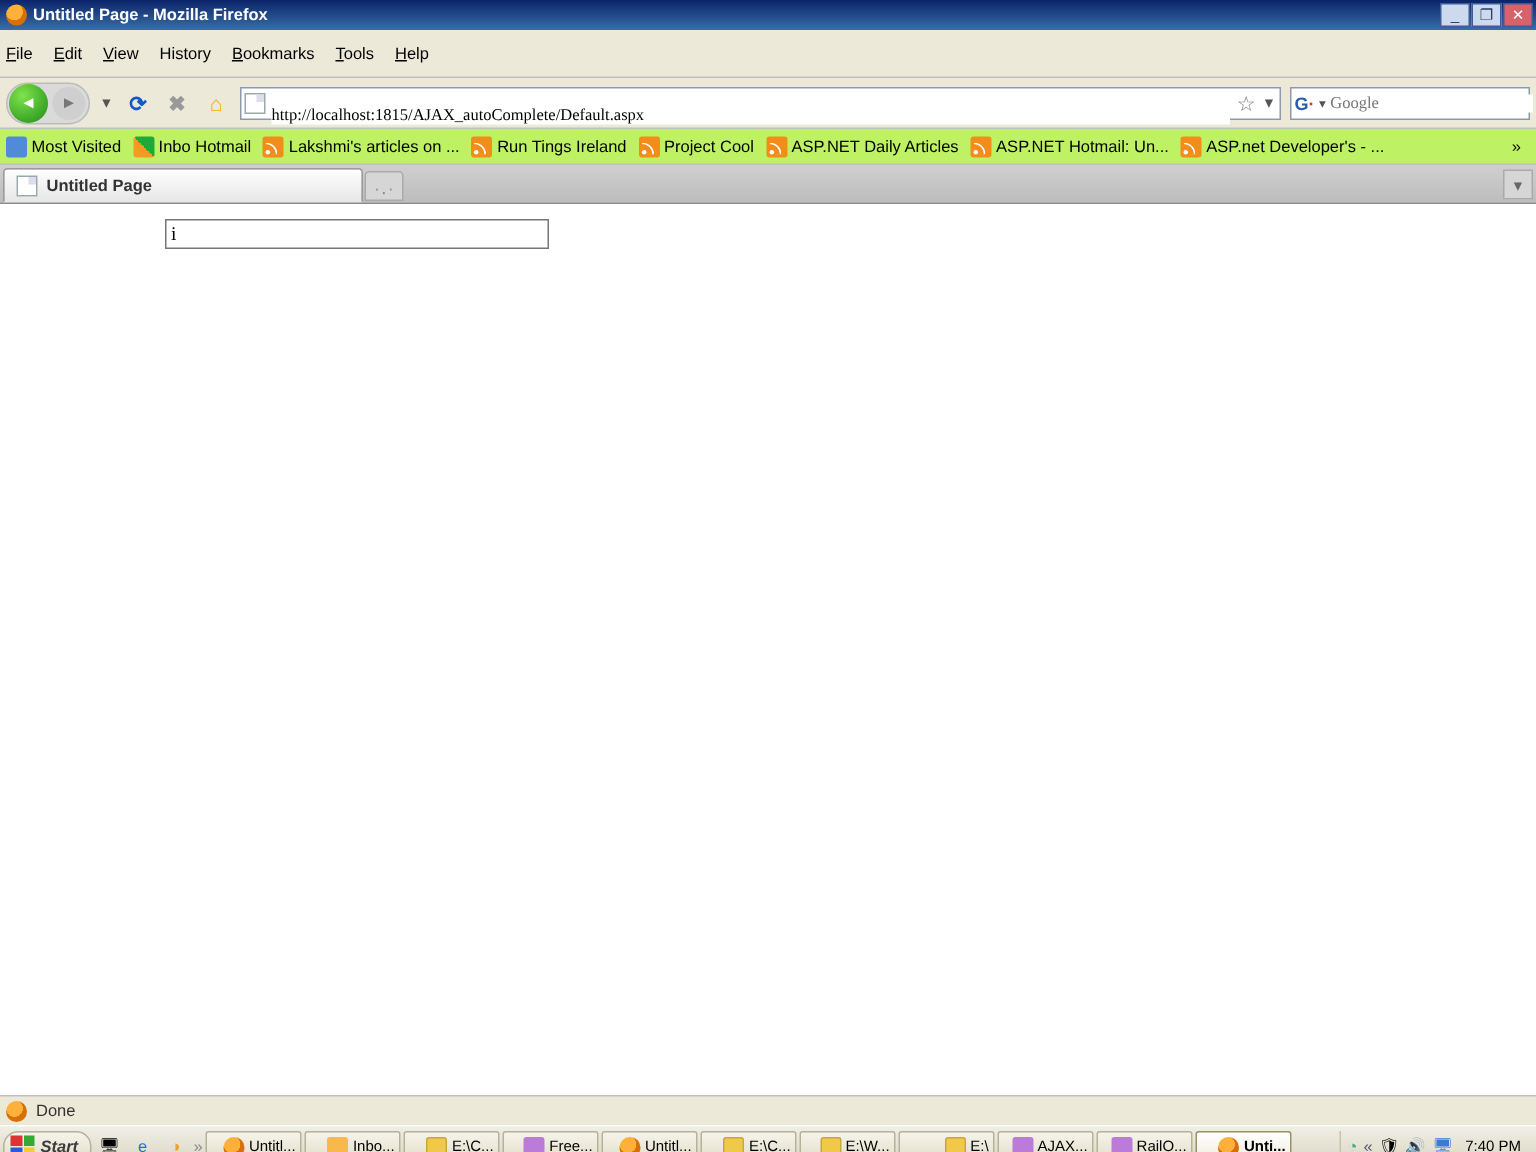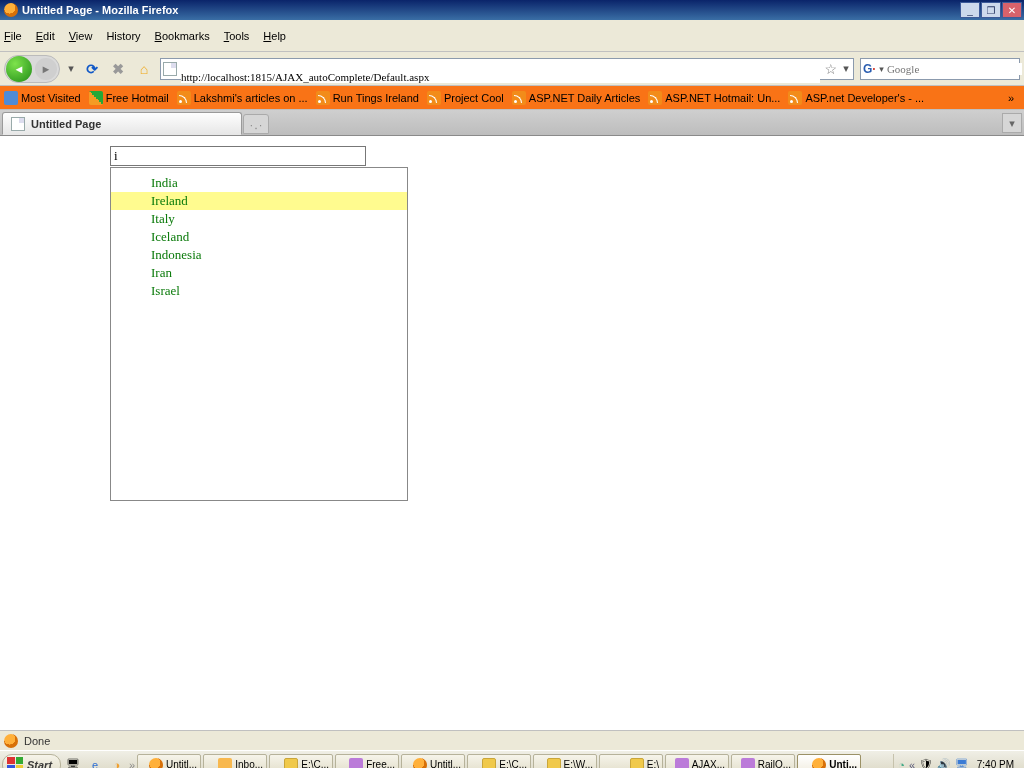--- a/index.html
+++ b/index.html
@@ -29,21 +29,21 @@
 .urlbox input { flex:1; border:none; outline:none; font: 11px Tahoma; margin-top: 16px; }
 .pageicon { width:14px; height:14px; border:1px solid #9aa; background:#fff; position:relative; }
 .pageicon::after{content:"";position:absolute;right:0;top:0;width:5px;height:5px;background:#dde;}
 .star { color:#7a7a7a; font-size:14px; }
 .searchbox { width:160px; height:22px; background:#fff; border:1px solid #8b9aad; display:flex; align-items:center; padding:0 2px; gap:3px; }
 .google-g { font-weight:bold; font-size:12px; display:inline-block; width:14px; text-align:center; }
 .google-g b:nth-child(1){color:#2a5db0}.google-g b:nth-child(2){color:#d23a2e}
 .search-dd{color:#555;font-size:9px}
 .searchbox input{flex:1;border:none;outline:none;font:11px Tahoma;color:#888}
 
-.bookmarkbar { height: 24px; background:#f97316; border-bottom:1px solid #c0c0c0; display:flex; align-items:center; padding:0 4px; gap:8px; overflow:hidden; }
+.bookmarkbar { height: 24px; background:#bef264; border-bottom:1px solid #c0c0c0; display:flex; align-items:center; padding:0 4px; gap:8px; overflow:hidden; }
 .bm { display:flex; align-items:center; gap:3px; white-space:nowrap; color:#000; }
 .bm .rss { width:14px; height:14px; background:#f28c1a; border-radius:2px; position:relative; }
 .bm .rss::after{content:"";position:absolute;left:2px;bottom:2px;width:3px;height:3px;border-radius:50%;background:#fff}
 .bm .rss::before{content:"";position:absolute;left:2px;bottom:2px;width:7px;height:7px;border:1.5px solid #fff;border-left:none;border-bottom:none;border-radius:0 8px 0 0}
 .bm .mv { width:14px;height:14px;background:#4f8bd6;border-radius:2px }
 .bm .hm { width:14px;height:14px;background:linear-gradient(45deg,#f59b23 50%,#23a838 50%);border-radius:2px }
 .bookmarkbar .more{margin-left:auto;padding:0 6px;color:#000}
 
 .tabbar { height:26px; background:linear-gradient(#cfcfcf,#bdbdbd); border-bottom:1px solid #8a8a8a; display:flex; align-items:flex-end; padding:0 2px; }
 .tab { height:23px; min-width:240px; background:linear-gradient(#fefefe,#e7e7e7); border:1px solid #9a9a9a; border-bottom:1px solid #e7e7e7; border-radius:3px 3px 0 0; display:flex; align-items:center; padding:0 8px; gap:6px; font-weight:bold; color:#333; }
@@ -124,21 +124,21 @@
   </div>
 </div>
 
 <div class="bookmarkbar" id="bmbar">
   <div class="bm">
       <div class="mv"></div>
       <span>Most Visited</span>
     </div>
     <div class="bm">
       <div class="hm"></div>
-      <span>Free Hotmail</span>
+      <span>Inbo Hotmail</span>
     </div>
     <div class="bm">
       <div class="rss"></div>
       <span>Lakshmi's articles on ...</span>
     </div>
     <div class="bm">
       <div class="rss"></div>
       <span>Run Tings Ireland</span>
     </div>
     <div class="bm">
@@ -164,29 +164,20 @@
   <div class="tab">
     <div class="pageicon"></div>
     <span>Untitled Page</span>
   </div>
   <div class="newtab">·․·</div>
   <div class="tabright">▾</div>
 </div>
 
 <div class="content">
   <input class="ac-input" value="i" style="">
-  <div class="ac-list" id="aclist">
-      <div class="ac-item">India</div>
-      <div class="ac-item hl">Ireland</div>
-      <div class="ac-item">Italy</div>
-      <div class="ac-item">Iceland</div>
-      <div class="ac-item">Indonesia</div>
-      <div class="ac-item">Iran</div>
-      <div class="ac-item">Israel</div>
-    </div>
 </div>
 
 <div class="statusbar">
   <div class="st-ff"></div>
   <span>Done</span>
 </div>
 
 <div class="taskbar">
   <div class="start">
     <div class="winflag">

